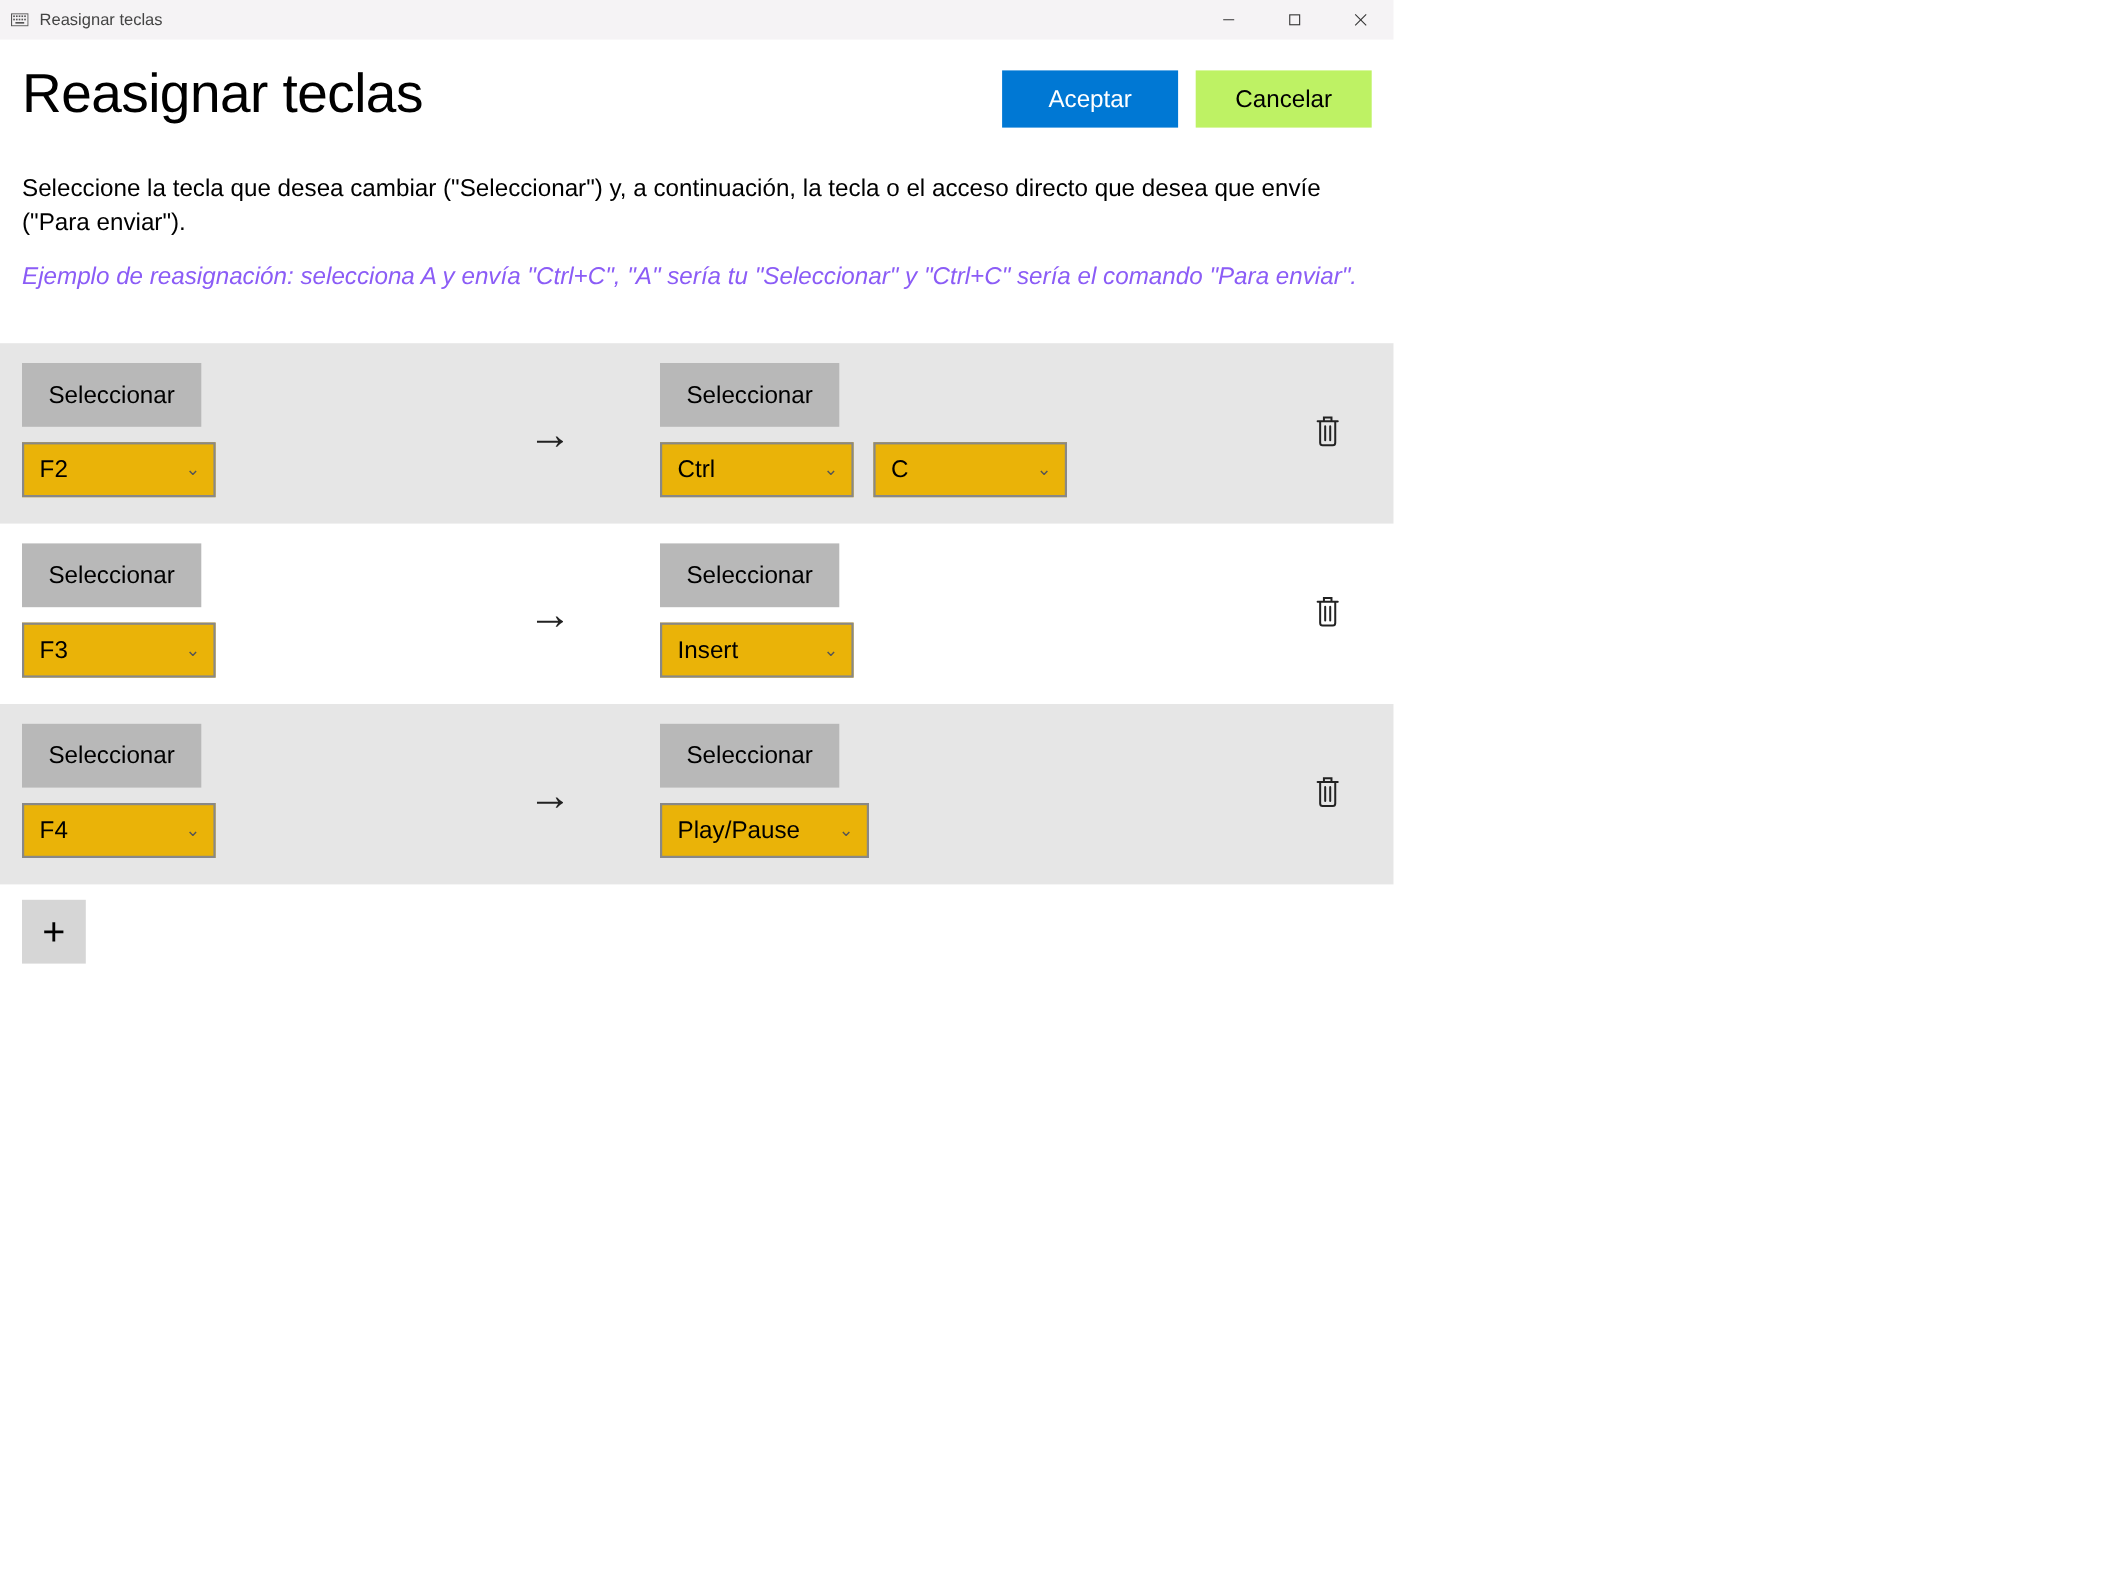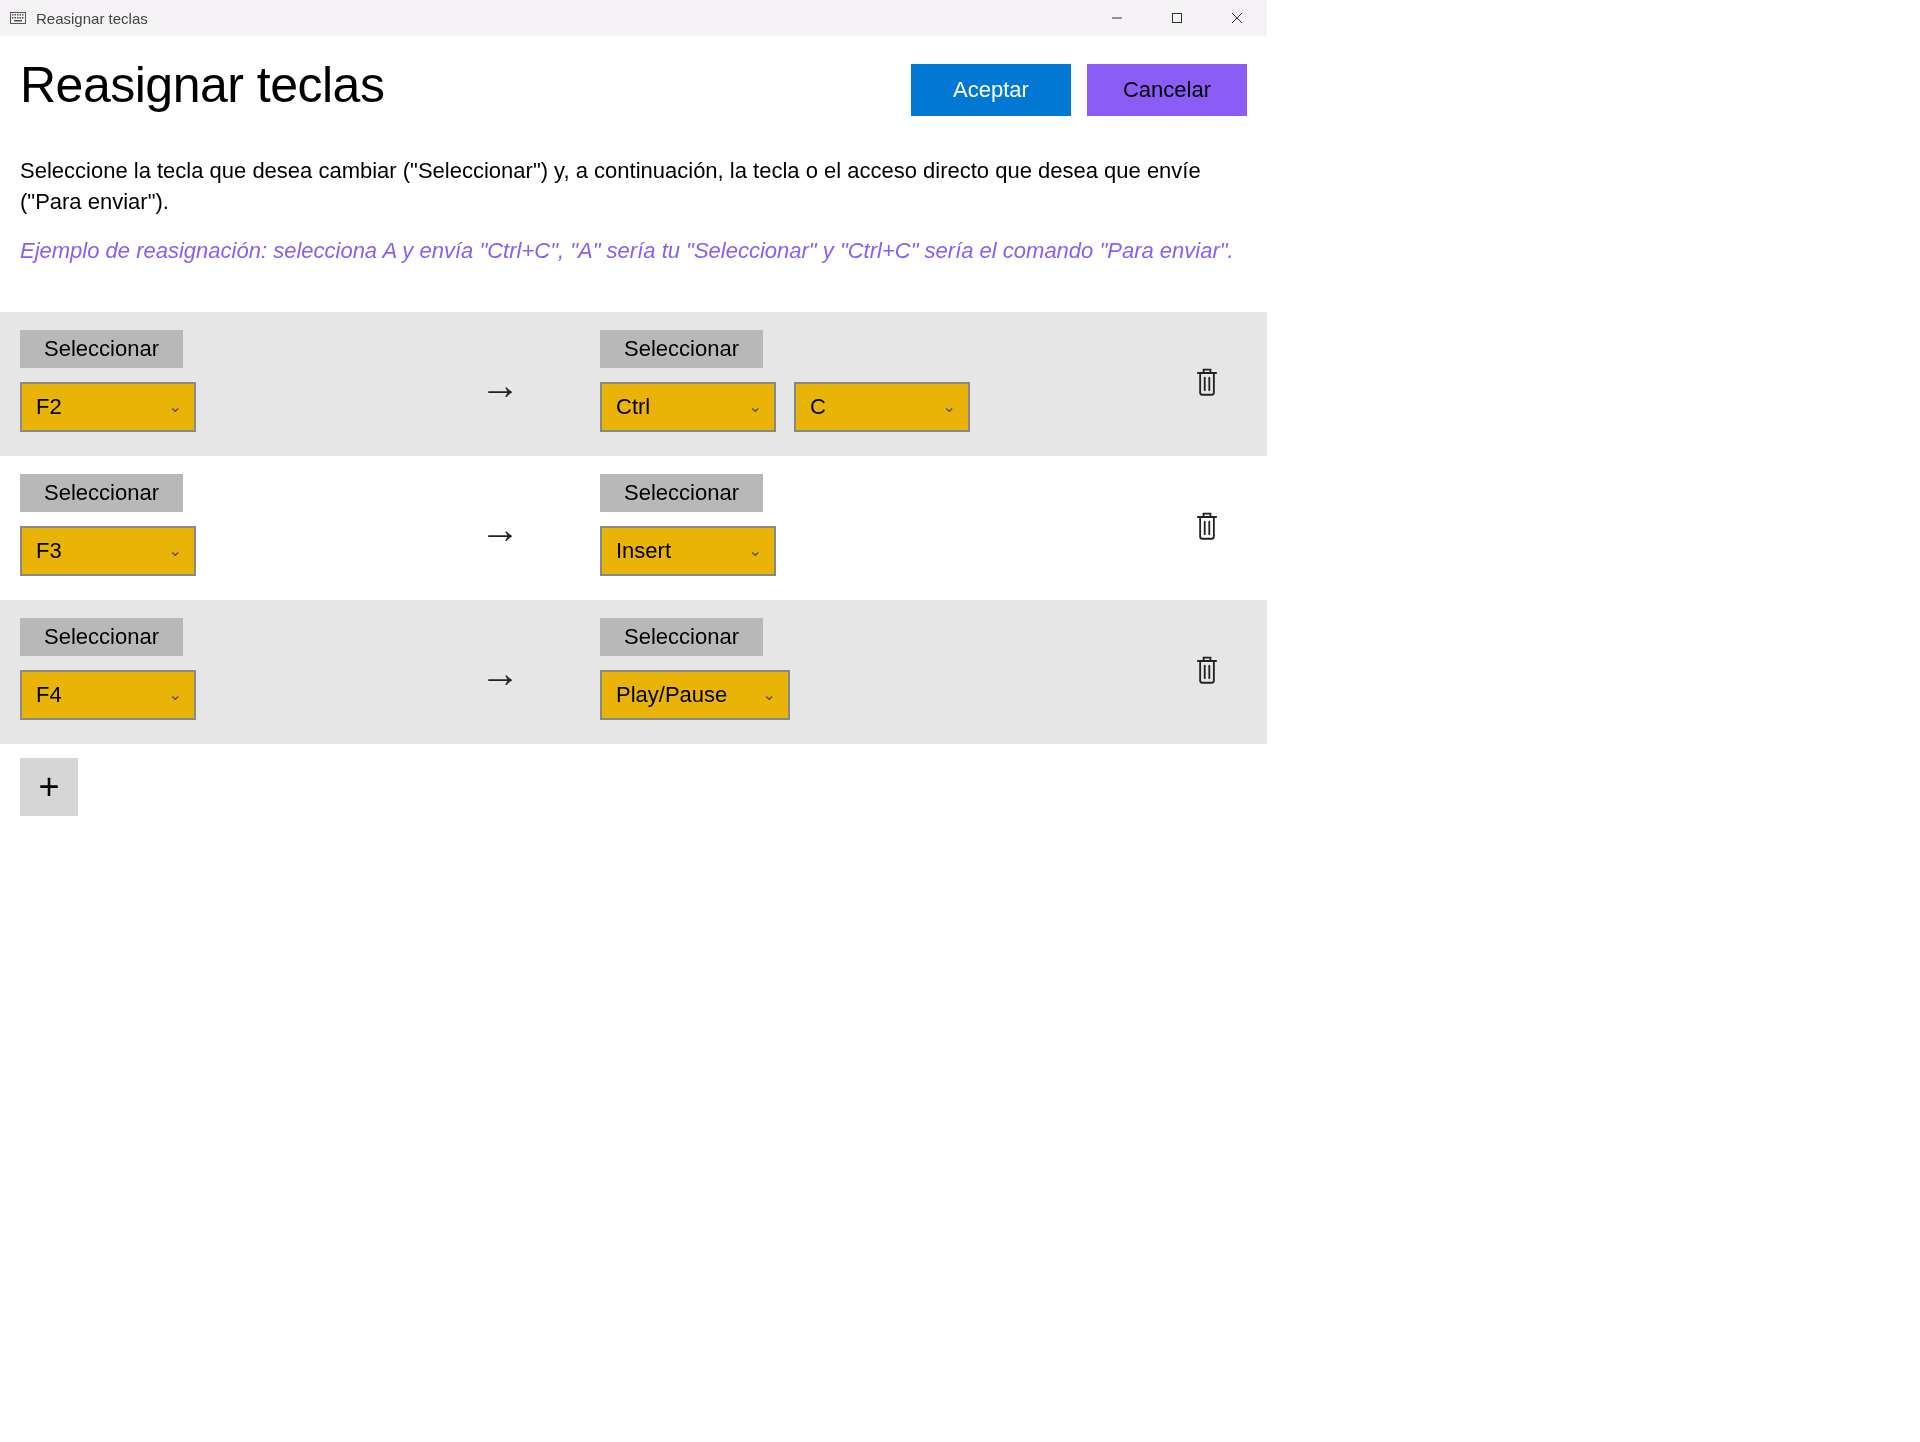--- a/index.html
+++ b/index.html
@@ -71,21 +71,21 @@
       display: flex;
       align-items: center;
       justify-content: center;
       cursor: pointer;
     }
     .btn-primary {
       background: #0078d4;
       color: #fff;
     }
     .btn-secondary {
-      background: #8b5cf6;
+      background: #bef264;
       color: #000;
     }
     .instructions {
       font-size: 22px;
       font-weight: 400;
       line-height: 1.4;
       margin-bottom: 20px;
       padding-right: 20px;
     }
     .example {
@@ -107,21 +107,21 @@
     .mapping-row.alt {
       background: #e6e6e6;
     }
     .col {
       display: flex;
       flex-direction: column;
       align-items: flex-start;
     }
     .select-btn {
       background: #b8b8b8;
-      height: 38px;
+      height: 58px;
       padding: 0 24px;
       font-size: 22px;
       border: none;
       margin-bottom: 14px;
       display: flex;
       align-items: center;
       cursor: pointer;
     }
     .dropdowns {
       display: flex;

